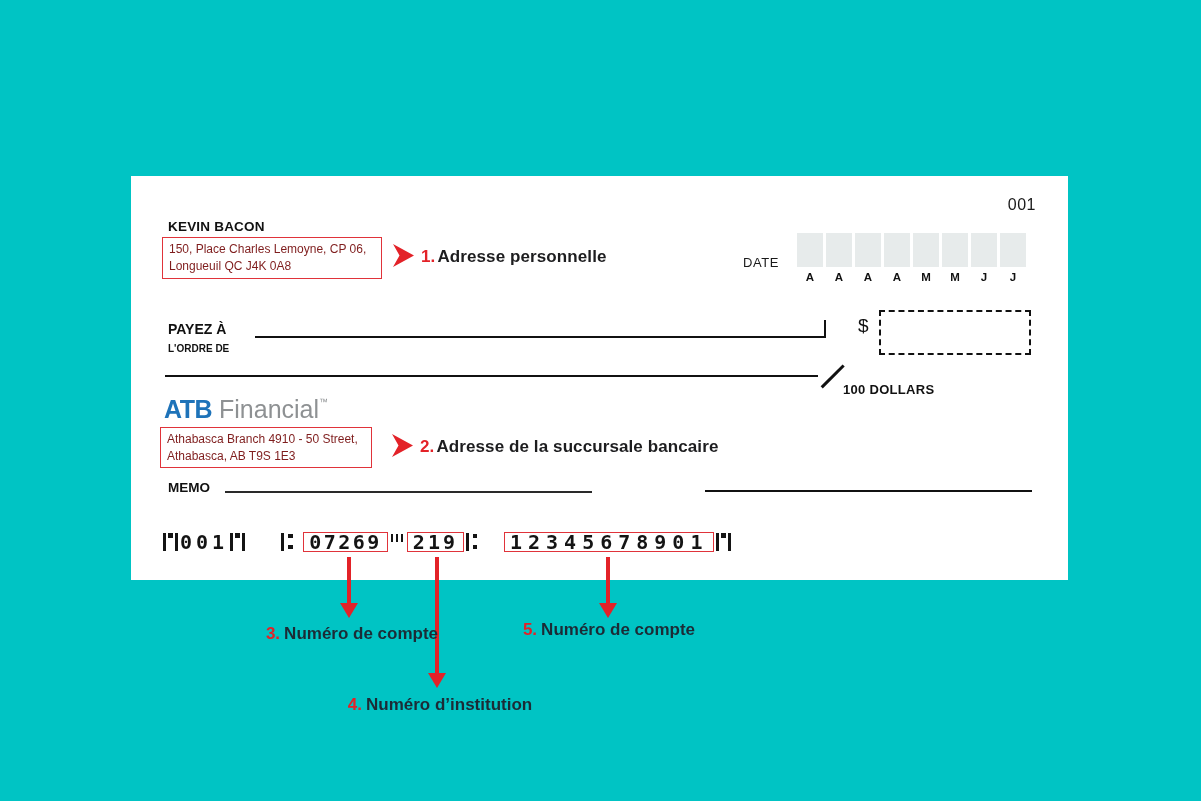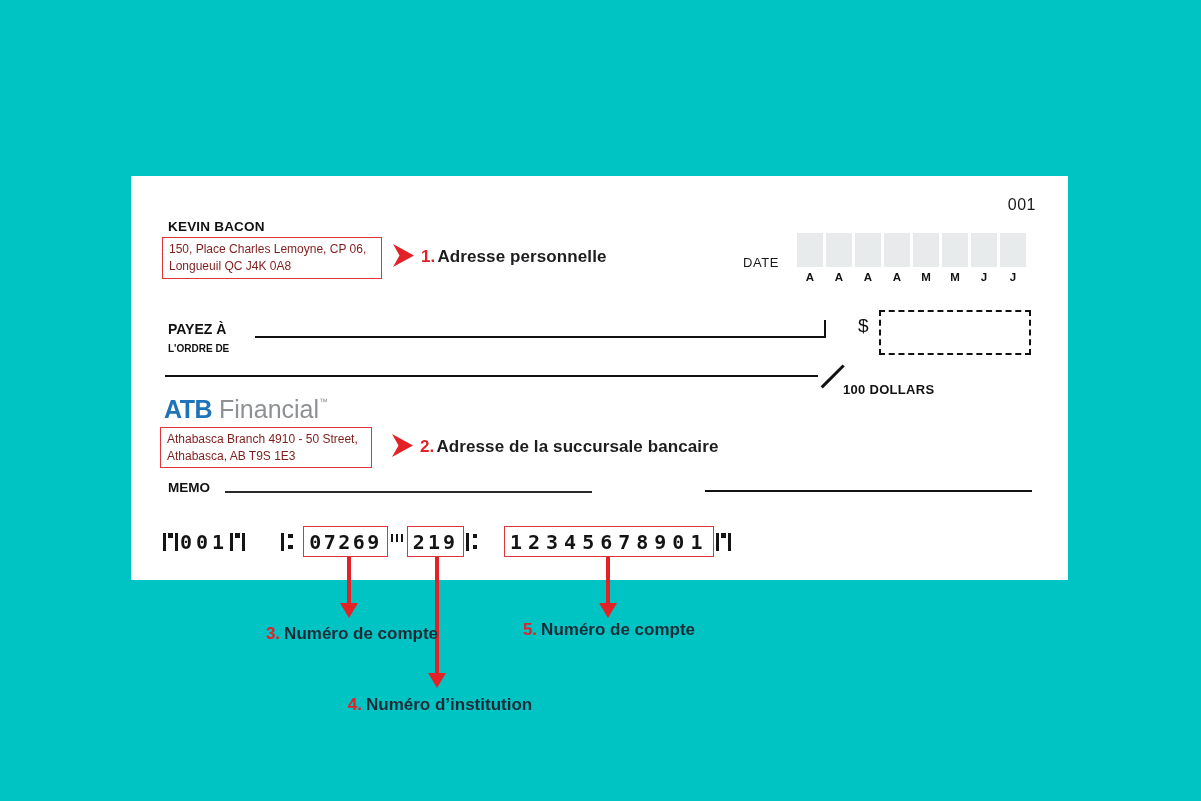--- a/index.html
+++ b/index.html
@@ -64,21 +64,21 @@
   .sig-line  { left:574px; top:299px; width:327px; height:17px; border-bottom:2px solid #111; }
 
   
   .micr {
     left:32px; top:350px; height:31px;
     display:flex; align-items:center;
     font-family:"DejaVu Sans Mono", monospace;
     font-weight:bold; font-size:20px; color:#141414;
   }
   .micr .rbox {
-    border:1.5px solid #e0333a; height:31px;
+    border:1.5px solid #e0333a; height:20px;
     display:flex; align-items:center; padding:0 5px;
   }
   .mdigits { display:inline-block; }
   .d-chq  { letter-spacing:4px; margin:0 2px; }
   .d-trn  { letter-spacing:2.5px; }
   .d-ins  { letter-spacing:3px; }
   .d-acc  { letter-spacing:6px; }
   .box-trn { margin-left:10px; }
   .box-ins { margin-left:3px; }
   .box-acc { margin-left:26px; }

